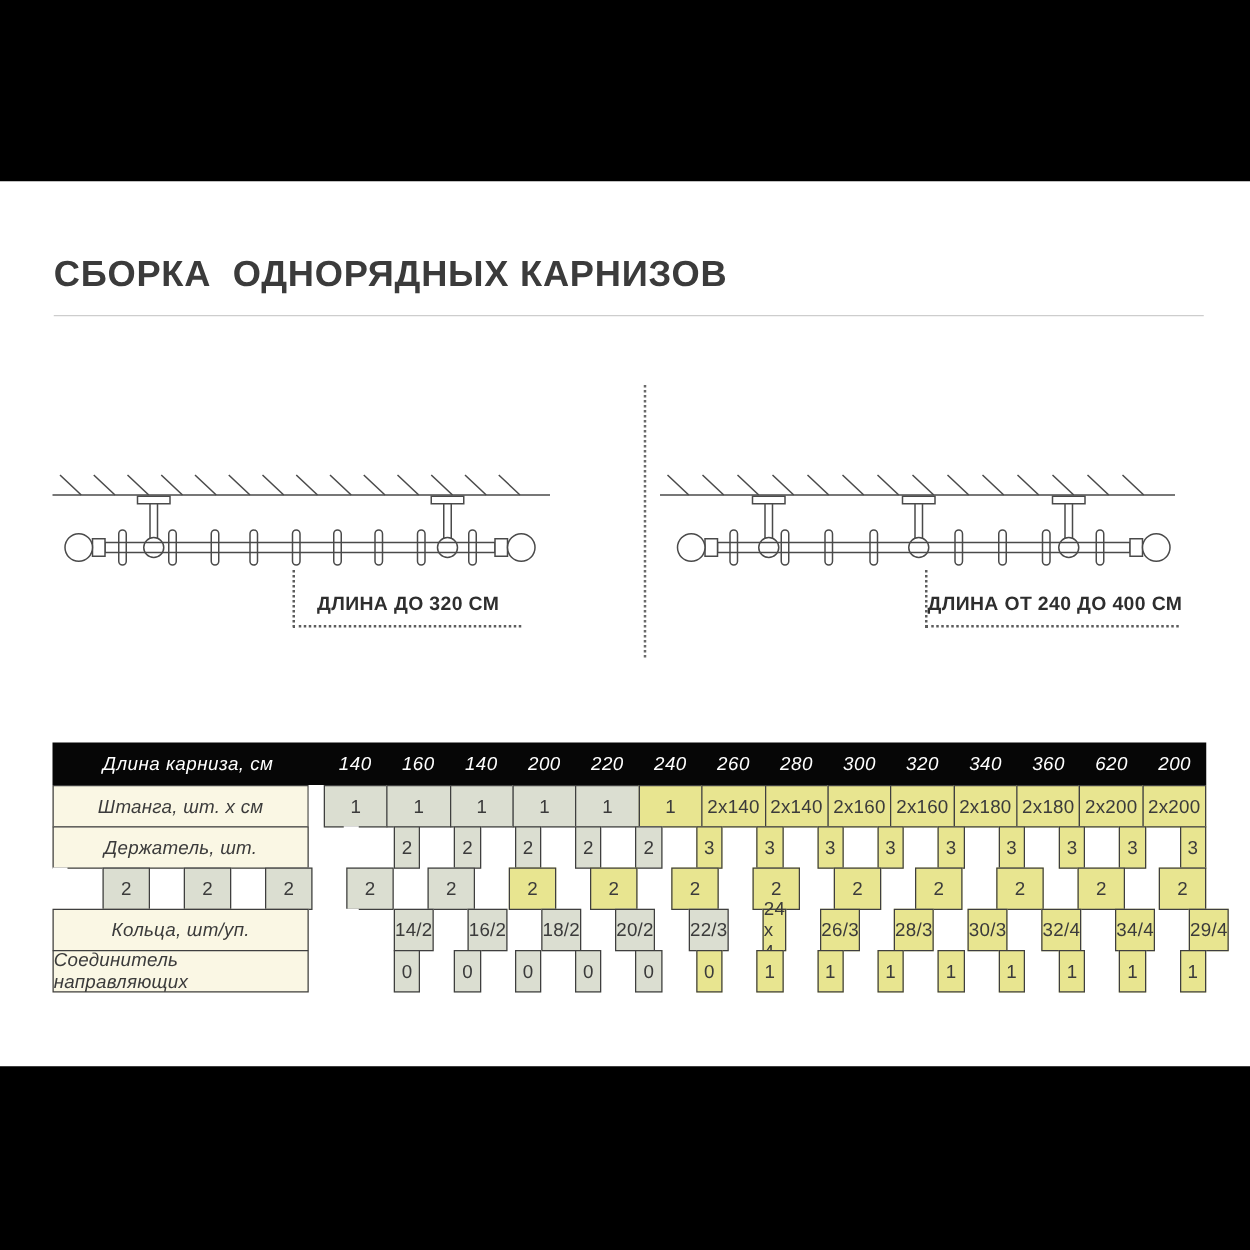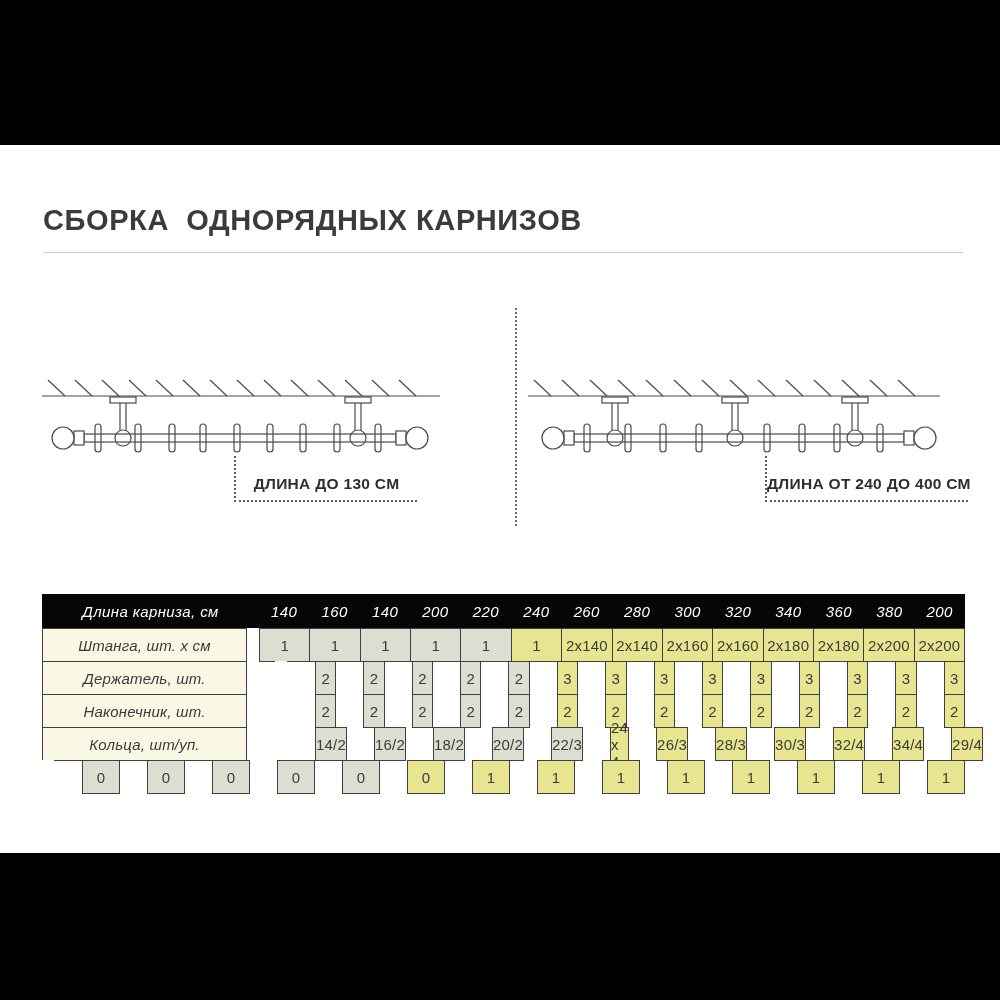--- a/index.html
+++ b/index.html
@@ -16,21 +16,21 @@
 
   .diagram{position:absolute;}
   .diag-left{left:40px;top:305px;}
   .diag-right{left:520px;top:305px;}
 
   .diagram-separator{position:absolute;left:515px;top:308px;height:218px;width:0;
                      border-left:2px dotted #6a6a6a;}
 
   .caption-box{position:absolute;border-left:2px dotted #5c5c5c;border-bottom:2px dotted #5c5c5c;}
   .cap-left{left:234px;top:456px;width:181px;height:44px;}
-  .cap-right{left:765px;top:456px;width:201px;height:44px;}
+  .cap-right{left:740px;top:456px;width:201px;height:44px;}
   .caption-text{position:absolute;left:0;bottom:7px;width:100%;text-align:center;
                 font-size:15.5px;font-weight:700;color:#2e2e2e;letter-spacing:0.3px;white-space:nowrap;}
 
   .parts-table{position:absolute;left:42px;top:594px;width:923px;color:#3b3b3b;}
   .t-row{display:flex;height:34px;box-sizing:border-box;}
   .t-row + .t-row{margin-top:-1px;gap:28px;}
   .header-row{background:var(--header-bg,#060606);height:34px;}
   .hcell{display:flex;align-items:center;justify-content:center;color:var(--header-text,#fff);
          font-size:15px;letter-spacing:0.4px;box-sizing:border-box;font-style:italic;}
   .label-hcell{width:217px;flex:none;}
@@ -154,21 +154,21 @@
       <rect x="44" y="126" width="10" height="14"></rect>
         <circle cx="33" cy="133" r="11"></circle>
       <rect x="384" y="126" width="10" height="14"></rect>
         <circle cx="405" cy="133" r="11"></circle>
     </g>
   </svg>
 
   <div class="diagram-separator"></div>
 
   <div class="caption-box cap-left">
-    <div class="caption-text">ДЛИНА ДО 130 СМ</div>
+    <div class="caption-text">ДЛИНА ДО 320 СМ</div>
   </div>
   <div class="caption-box cap-right">
     <div class="caption-text">ДЛИНА ОТ 240 ДО 400 СМ</div>
   </div>
 
   <div class="parts-table">
     <div class="t-row header-row">
       <div class="hcell label-hcell">Длина карниза, см</div>
 
     <div class="hcell num-hcell">140</div>
@@ -176,21 +176,21 @@
         <div class="hcell num-hcell">140</div>
         <div class="hcell num-hcell">200</div>
         <div class="hcell num-hcell">220</div>
         <div class="hcell num-hcell">240</div>
         <div class="hcell num-hcell">260</div>
         <div class="hcell num-hcell">280</div>
         <div class="hcell num-hcell">300</div>
         <div class="hcell num-hcell">320</div>
         <div class="hcell num-hcell">340</div>
         <div class="hcell num-hcell">360</div>
-        <div class="hcell num-hcell">380</div>
+        <div class="hcell num-hcell">620</div>
         <div class="hcell num-hcell">200</div>
       </div>
     <div>
 
     <div class="t-row">
           <div class="cell label-cell">Штанга, шт. х см</div>
           <div class="gutter"></div>
           <div class="cell val-cell cell-short">1</div>
           <div class="cell val-cell cell-short">1</div>
           <div class="cell val-cell cell-short">1</div>
@@ -218,21 +218,20 @@
           <div class="cell val-cell cell-long">3</div>
           <div class="cell val-cell cell-long">3</div>
           <div class="cell val-cell cell-long">3</div>
           <div class="cell val-cell cell-long">3</div>
           <div class="cell val-cell cell-long">3</div>
           <div class="cell val-cell cell-long">3</div>
           <div class="cell val-cell cell-long">3</div>
           <div class="cell val-cell cell-long">3</div>
         </div>
         <div class="t-row">
-          <div class="cell label-cell">Наконечник, шт.</div>
           <div class="gutter"></div>
           <div class="cell val-cell cell-short">2</div>
           <div class="cell val-cell cell-short">2</div>
           <div class="cell val-cell cell-short">2</div>
           <div class="cell val-cell cell-short">2</div>
           <div class="cell val-cell cell-short">2</div>
           <div class="cell val-cell cell-long">2</div>
           <div class="cell val-cell cell-long">2</div>
           <div class="cell val-cell cell-long">2</div>
           <div class="cell val-cell cell-long">2</div>
@@ -254,20 +253,21 @@
           <div class="cell val-cell cell-long">26/3</div>
           <div class="cell val-cell cell-long">28/3</div>
           <div class="cell val-cell cell-long">30/3</div>
           <div class="cell val-cell cell-long">32/4</div>
           <div class="cell val-cell cell-long">34/4</div>
           <div class="cell val-cell cell-long">29/4</div>
           <div class="cell val-cell cell-long">38/4</div>
           <div class="cell val-cell cell-long">40/4</div>
         </div>
         <div class="t-row">
+          <div class="cell label-cell">Соединитель направляющих</div>
           <div class="gutter"></div>
           <div class="cell val-cell cell-short">0</div>
           <div class="cell val-cell cell-short">0</div>
           <div class="cell val-cell cell-short">0</div>
           <div class="cell val-cell cell-short">0</div>
           <div class="cell val-cell cell-short">0</div>
           <div class="cell val-cell cell-long">0</div>
           <div class="cell val-cell cell-long">1</div>
           <div class="cell val-cell cell-long">1</div>
           <div class="cell val-cell cell-long">1</div>

